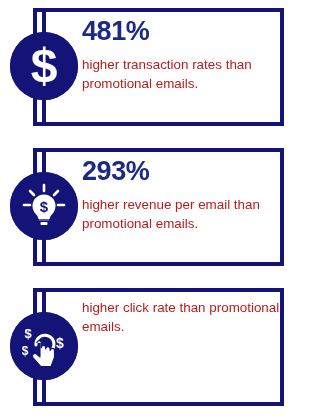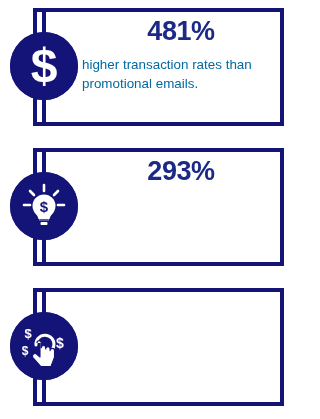--- a/index.html
+++ b/index.html
@@ -83,25 +83,24 @@
   }
 
   .stat-value {
     color: #1c2a86;
     font-size: 27px;
     font-weight: 700;
     line-height: 1;
     letter-spacing: -0.4px;
     margin: 0 0 10px 0;
     white-space: nowrap;
-    text-align: center;
   }
 
   .stat-desc {
-    color: #0369a1;
+    color: #b91c1c;
     font-size: 13.4px;
     font-weight: 400;
     line-height: 1.42;
     margin: 0;
   }
 </style>
 </head>
 <body>
 
 <div class="stat-list">
@@ -141,34 +140,36 @@
         <rect x="29.5" y="46" width="9" height="3" rx="1" fill="#ffffff"></rect>
         <rect x="30.5" y="50" width="7" height="3" rx="1" fill="#ffffff"></rect>
         <g stroke="#141478" stroke-width="1.4">
           <line x1="30" y1="48" x2="38" y2="48"></line>
         </g>
         <text x="34" y="40" text-anchor="middle" font-family="Liberation Sans, sans-serif" font-size="15" font-weight="700" fill="#141478">$</text>
       </svg>
     </div>
     <div class="card-text">
       <p class="stat-value">293%</p>
+      <p class="stat-desc">higher revenue per email than promotional emails.</p>
     </div>
   </div>
 
   <div class="stat-card c2">
     <div class="stub top"></div>
     <div class="stub bottom"></div>
     <div class="card-frame"></div>
     <div class="badge">
       <svg viewBox="0 0 68 68" xmlns="http://www.w3.org/2000/svg" aria-hidden="true">
         <circle cx="34" cy="34" r="34" fill="#141478"></circle>
         <path d="M26 33 a9 9 0 1 1 7 8" fill="none" stroke="#ffffff" stroke-width="3" stroke-linecap="round"></path>
         <path d="M30 31 v14 l-3.5 -3 a2.6 2.6 0 0 0 -3.6 3.6 l8 9 h10 l3.6 -9.5 v-6.5 a2.2 2.2 0 0 0 -4.4 0 v-1.6 a2.2 2.2 0 0 0 -4.4 0 v-1.3 a2.2 2.2 0 0 0 -4.4 0 v-4.7 a2.2 2.2 0 0 0 -4.4 0" fill="#ffffff" stroke="#141478" stroke-width="1.1" stroke-linejoin="round"></path>
         <text x="18" y="26" text-anchor="middle" font-family="Liberation Sans, sans-serif" font-size="13" font-weight="700" fill="#ffffff">$</text>
         <text x="50" y="36" text-anchor="middle" font-family="Liberation Sans, sans-serif" font-size="14" font-weight="700" fill="#ffffff">$</text>
         <text x="15" y="43" text-anchor="middle" font-family="Liberation Sans, sans-serif" font-size="12" font-weight="700" fill="#ffffff">$</text>
       </svg>
     </div>
     <div class="card-text">
+      <p class="stat-desc">higher click rate than promotional emails.</p>
     </div>
   </div>
 
 </div>
 
 </body></html>

